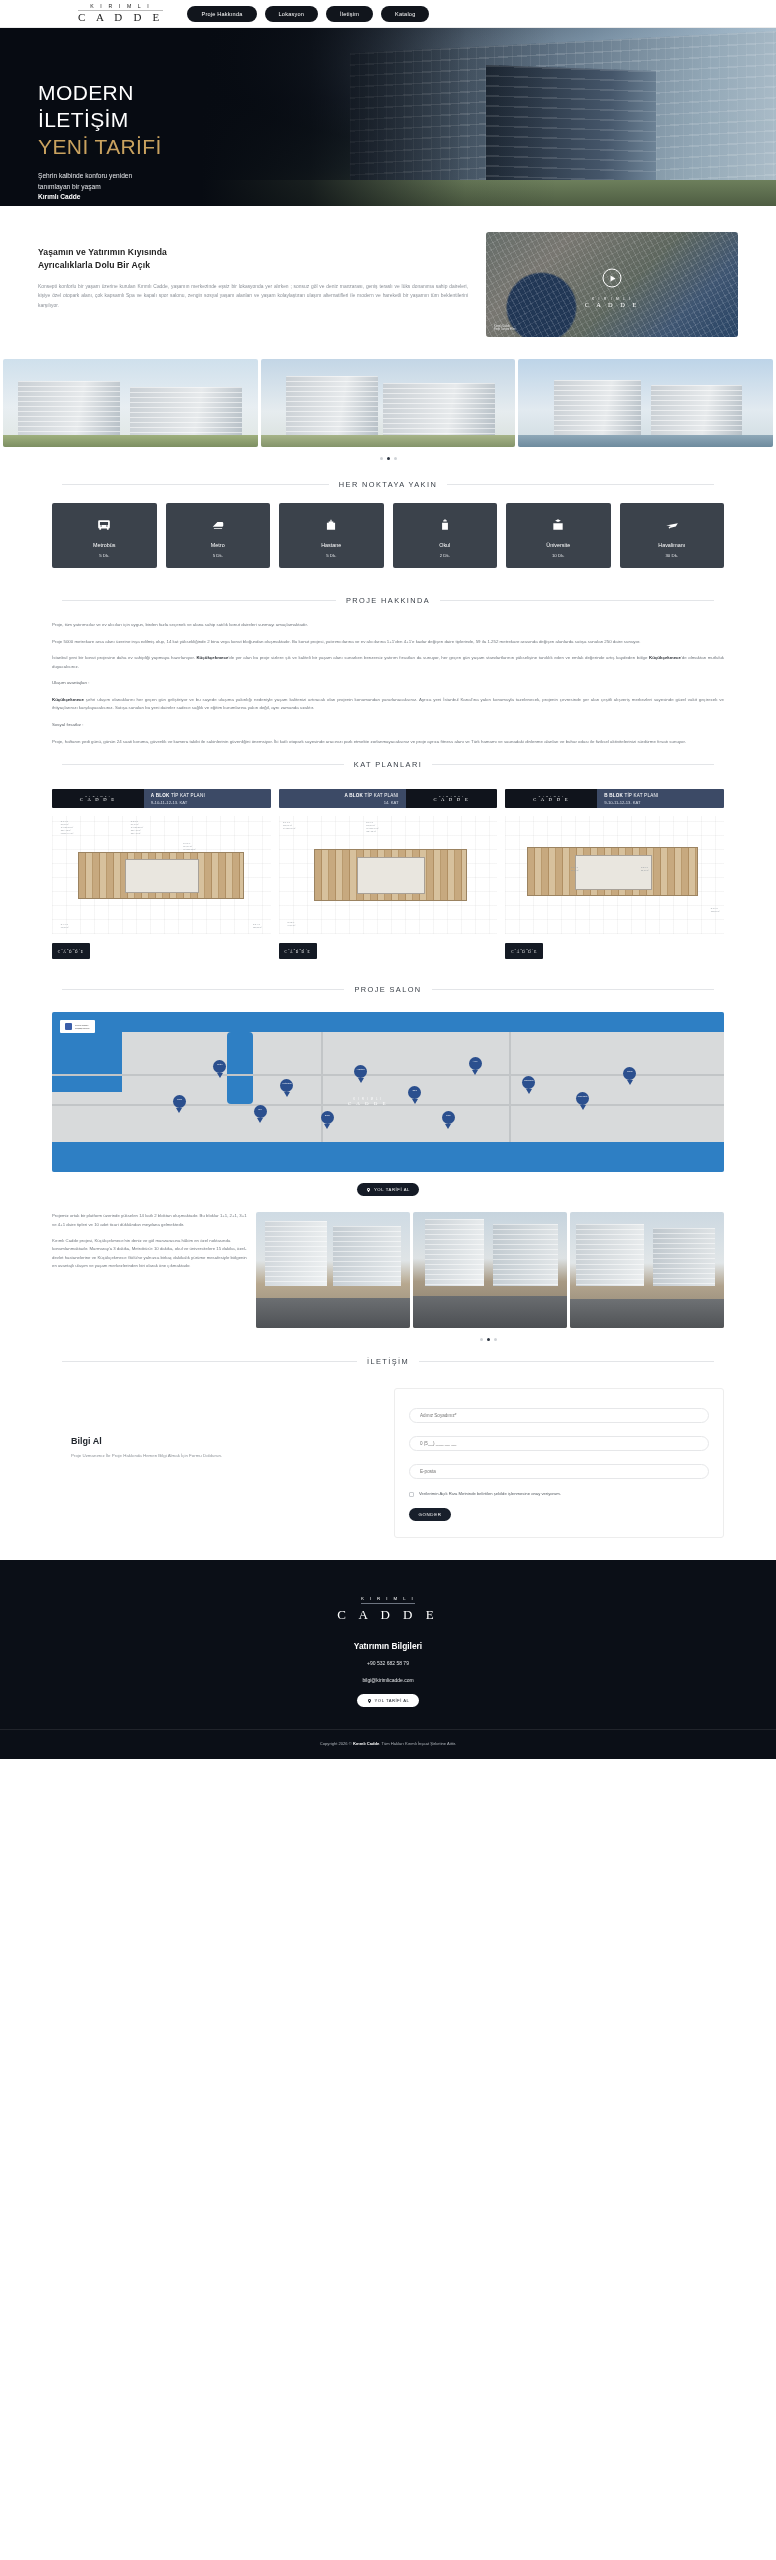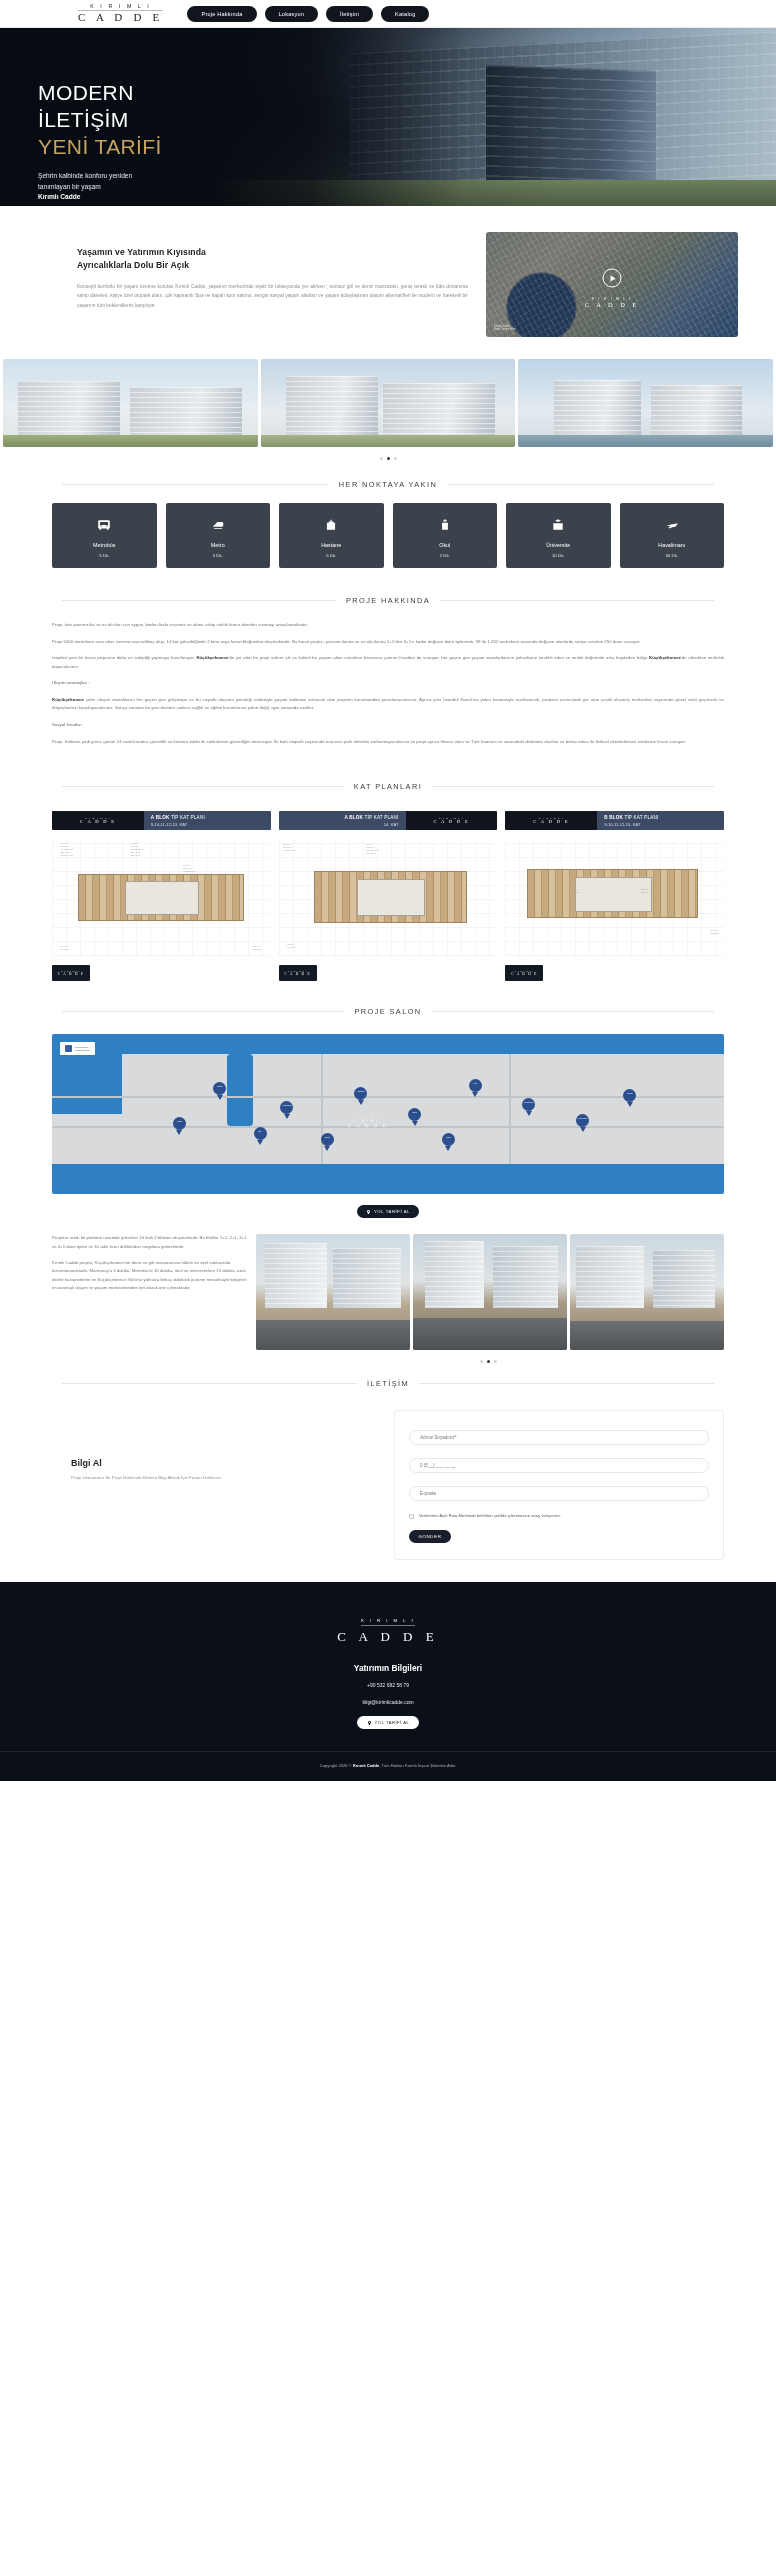--- a/index.html
+++ b/index.html
@@ -51,21 +51,21 @@
   .hero-fade { position:absolute; inset:0;
     background:linear-gradient(90deg,#070b12 0%,#070b12 26%,rgba(7,11,18,.82) 40%,rgba(7,11,18,.1) 60%,rgba(7,11,18,0) 72%); }
   .hero-txt { position:absolute; left:38px; top:52px; z-index:5; }
   .hero-txt h1 { font-weight:400; font-size:21px; line-height:1.28; color:#fff; letter-spacing:.4px; }
   .hero-txt h1 .gold { color:#c9a25f; }
   .hero-sub { margin-top:10px; color:#e7e9ec; font-size:6.6px; line-height:1.65; }
   .hero-sub b { color:#fff; font-weight:bold; }
 
   
   .intro { display:flex; gap:18px; padding:26px 38px 22px; align-items:flex-start; }
-  .intro-left { flex:1; padding-top:14px;margin-left:39px; }
+  .intro-left { flex:1; padding-top:14px; }
   .intro-left h2 { font-size:8.6px; color:#222; line-height:1.55; font-weight:bold; letter-spacing:.1px; }
   .intro-left p { margin-top:9px; font-size:4.9px; line-height:2.0; color:#8a8f96; text-align:justify; }
   .video-card { width:252px; height:105px; border-radius:3px; position:relative; overflow:hidden;
     background:
       radial-gradient(circle at 22% 72%, #2f4f7a 0 16%, rgba(47,79,122,0) 17%),
       linear-gradient(135deg,#9aa49a 0%,#b6b2a4 25%,#8d9a88 55%,#5e7fa6 78%,#3a6391 100%);
   }
   .video-card::before { content:""; position:absolute; inset:0;
     background:repeating-linear-gradient(62deg, rgba(255,255,255,.18) 0 1px, rgba(0,0,0,.06) 1px 5px),
                repeating-linear-gradient(-28deg, rgba(255,255,255,.12) 0 1px, rgba(0,0,0,.05) 1px 6px); }
@@ -363,21 +363,21 @@
 <div class="txtblock">
   <p>Proje, tüm yatırımcılar ve ev alıcıları için uygun, birden fazla seçenek ve alana sahip satılık konut daireleri sunmayı amaçlamaktadır.</p>
   <p>Proje 5000 metrekare arsa alanı üzerine inşa edilmiş olup, 14 kat yüksekliğinde 2 bina veya konut bloğundan oluşmaktadır. Bu konut projesi, yatırımcılarına ve ev alıcılarına 1+1'den 4+1'e kadar değişen daire tiplerinde, 59 ila 1.252 metrekare arasında değişen alanlarda satışa sunulan 250 daire sunuyor.</p>
   <p><span>İstanbul yeni bir konut projesine daha ev sahipliği yapmaya hazırlanıyor. </span><b>Küçükçekmece</b><span>'de yer alan bu proje sizlere şık ve kaliteli bir yaşam alanı sunarken benzersiz yatırım fırsatları da sunuyor, her geçen gün yaşam standartlarının yükselişine tanıklık eden ve emlak değerinde artış kaydeden bölge </span><b>Küçükçekmece</b><span>'de olmaktan mutluluk duyacaksınız.</span></p>
   <p class="lbl">Ulaşım avantajları :</p>
   <p><b>Küçükçekmece</b><span> şehri ulaşım olanaklarını her geçen gün geliştiriyor ve bu sayede ulaşıma yakınlığı nedeniyle yaşam kalitenizi artıracak olan projenin konumundan yararlanacaksınız. Ayrıca yeni İstanbul Kanal'ına yakın konumuyla tazelenecek, projenin çevresinde yer alan çeşitli alışveriş merkezleri sayesinde güzel vakit geçirecek ve ihtiyaçlarınızı karşılayacaksınız. Satışa sunulan bu yeni daireler sadece sağlık ve eğitim kurumlarına yakın değil, aynı zamanda uzaktır.</span></p>
   <p class="lbl">Sosyal fırsatlar :</p>
   <p>Proje, haftanın yedi günü, günün 24 saati koruma, güvenlik ve kamera takibi ile sakinlerinin güvenliğini önemsiyor. İki katlı otopark sayesinde aracınızı park etmekte zorlanmayacaksınız ve proje ayrıca fitness alanı ve Türk hamamı ve saunadaki dinlenme alanları ve buhar odası ile fiziksel aktivitelerinizi sürdürme fırsatı sunuyor.</p>
 </div>
 
-<div class="sec-title" style="margin-top:36px">
+<div class="sec-title" style="margin-top:14px">
   <div class="ln"></div>
   <span>KAT PLANLARI</span>
   <div class="ln"></div>
 </div>
 <div class="plans">
   <div class="plan">
     <div class="plan-hd">
       <div class="lg">
         <span class="p1">K I R I M L I</span>
         <span class="p2">C A D D E</span>

